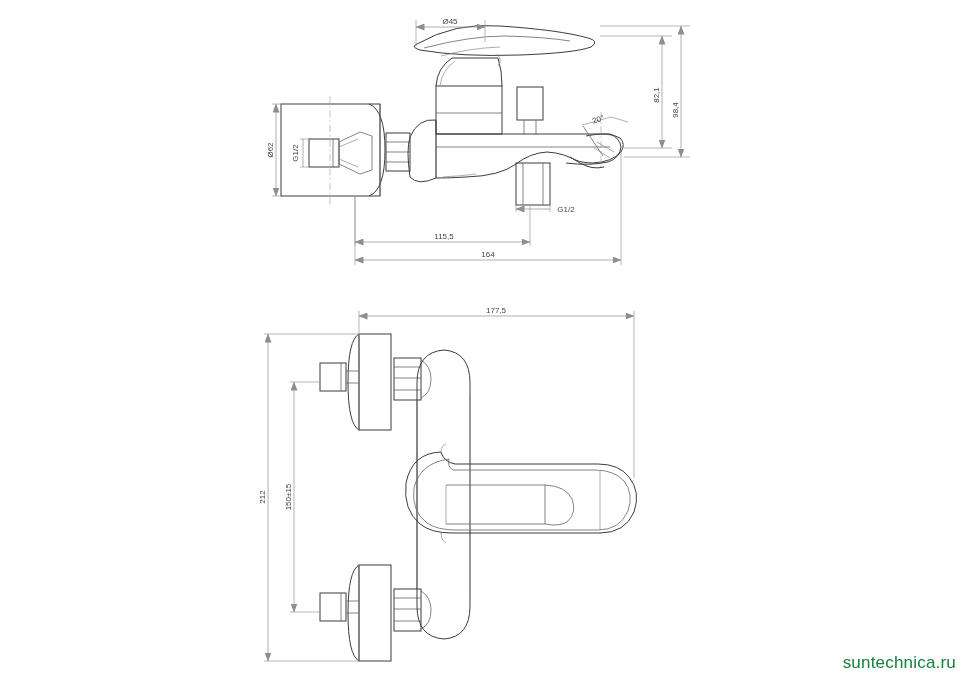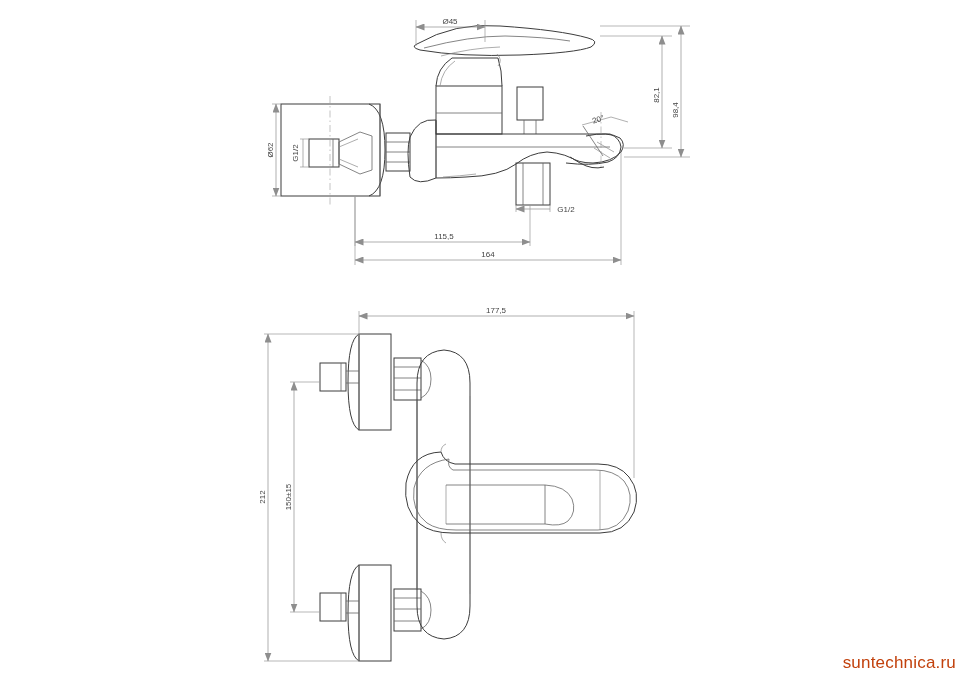--- a/index.html
+++ b/index.html
@@ -28,21 +28,21 @@
     width: 970px;
     height: 681px;
     display: block;
   }
   .watermark {
     position: absolute;
     right: 14px;
     bottom: 8px;
     font-family: "Liberation Sans", sans-serif;
     font-size: 17px;
-    color: #c2410c;
+    color: #15803d;
     letter-spacing: 0.2px;
     white-space: nowrap;
     user-select: none;
   }
   
   .obj      { fill: none; stroke: #3c3c3c; stroke-width: 1; }
   .obj-thin { fill: none; stroke: #666666; stroke-width: 0.8; }
   .obj-light{ fill: none; stroke: #8a8a8a; stroke-width: 0.7; }
   .dim      { fill: none; stroke: #8e8e8e; stroke-width: 0.7; }
   .dimext   { fill: none; stroke: #9a9a9a; stroke-width: 0.7; }

